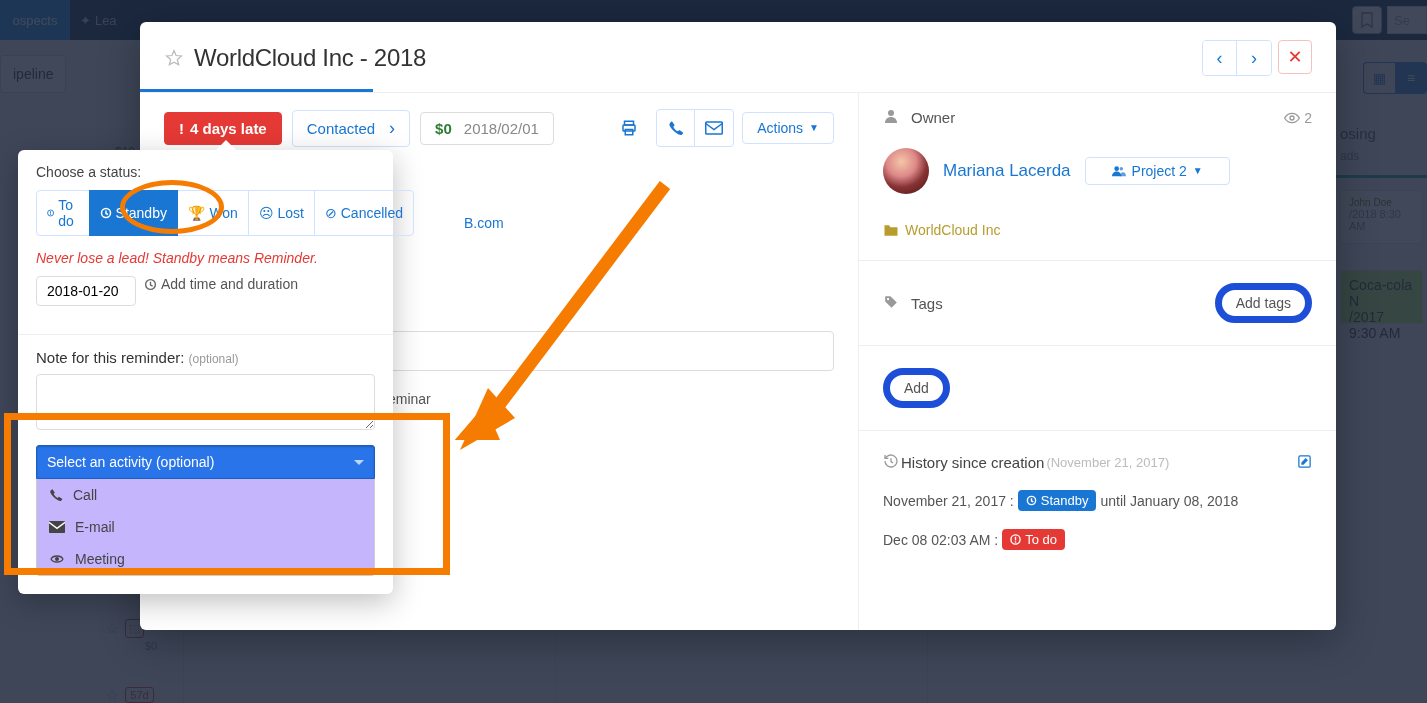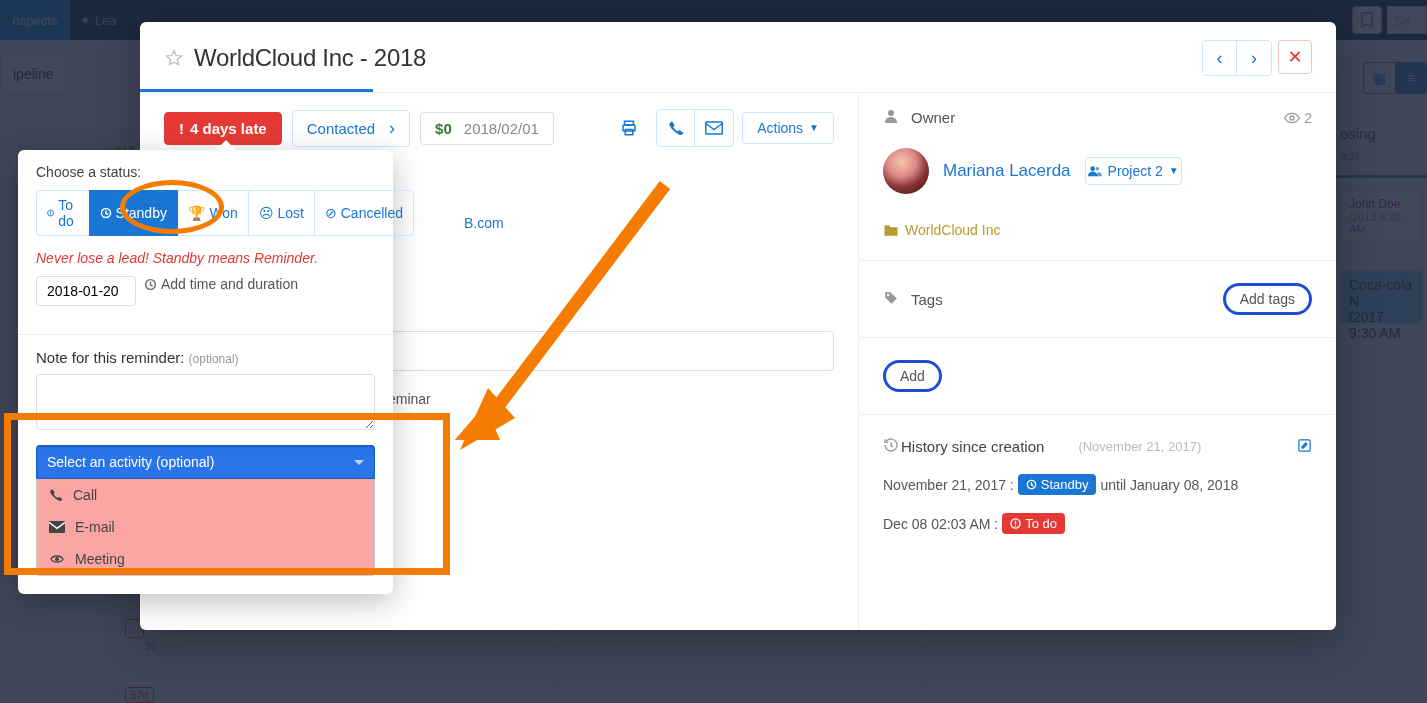--- a/index.html
+++ b/index.html
@@ -16,23 +16,23 @@
   .bg-pipeline { position:absolute; top:55px; left:0; padding:10px 12px; border:1px solid #ccc; border-radius:4px; background:#fff; font-size:14px; color:#333; }
   .bg-amount { position:absolute; top:145px; left:115px; color:#2e7d32; font-size:12px;}
   .bg-views {position:absolute; top:62px; right:0; display:flex;}
   .bg-views div {width:32px;height:32px;border:1px solid #3b7dd8;display:flex;align-items:center;justify-content:center;color:#3b7dd8;}
   .bg-views div:first-child{border-right:none;border-radius:4px 0 0 4px;}
   .bg-views div:last-child{background:#3b7dd8;color:#fff;border-radius:0 4px 4px 0;}
   .bg-closing { position:absolute; top:125px; left:1340px; color:#555; font-size:15px;}
   .bg-closing-sub { position:absolute; top:149px; left:1340px; color:#888; font-size:12px;}
   .bg-green-line { position:absolute; top:175px; left:1335px; right:0; height:3px; background:#26a69a;}
   .bg-card1 { position:absolute; top:190px; left:1340px; right:4px; height:54px; background:#fff; border:1px solid #ddd; border-radius:3px; padding:6px 8px;}
-  .bg-card1 .t1{color:#a21caf; font-size:12px;}
+  .bg-card1 .t1{color:#4d7c0f; font-size:10px;}
   .bg-card1 .t2{color:#888;font-size:11px;}
-  .bg-card2 { position:absolute; top:270px; left:1340px; right:4px; height:54px; background:#7dd3fc; border:1px solid #ddd; border-radius:3px; padding:6px 8px;}
+  .bg-card2 { position:absolute; top:270px; left:1340px; right:4px; height:54px; background:#bef264; border:1px solid #ddd; border-radius:3px; padding:6px 8px;}
   .bg-bottom-item { position:absolute; left:105px; display:flex; align-items:center; gap:6px; height:30px;}
   .bg-red-badge{ border:1px solid #e53935; color:#e53935; padding:1px 4px; font-size:11px; border-radius:3px;}
   .bg-star-out{ color:#bbb; font-size:16px;}
   .bg-zero{ color:#888; font-size:11px; position:absolute; left:145px;}
   .bg-vline { position:absolute; top:165px; width:1px; background:#ddd; bottom:0;}
 
   
   .modal { position: absolute; top: 22px; left: 140px; width: 1196px; height: 608px; background: #fff; border-radius: 6px; box-shadow: 0 10px 40px rgba(0,0,0,0.3); z-index: 10; display: flex; flex-direction: column; }
   .modal-header { display: flex; align-items: center; padding: 18px 24px 12px; border-bottom: 1px solid transparent; }
   .star { width:20px; height:20px; margin-right:10px; position:relative; }
@@ -82,38 +82,38 @@
   .warning { color: #e53935; font-size: 14px; margin-bottom: 10px; font-style: italic; }
   .date-row { display: flex; gap: 8px; align-items: flex-start; margin-bottom: 28px; }
   .date-input { border: 1px solid #ddd; border-radius: 4px; padding: 6px 10px; font-size: 14px; width:100px;}
   .add-time { color: #555; font-size: 14px; display:flex; align-items:center; gap:4px;}
   .section-divider { height:1px; background:#eee; margin: 8px -18px 14px;}
   .note-label { font-size: 15px; color: #333; margin-bottom: 8px; }
   .opt-small { color: #999; font-size: 12px; }
   .note-area { width: 100%; height: 56px; border: 1px solid #ddd; border-radius: 4px; margin-bottom: 12px; }
   .activity-select { width: 100%; background: #2874e8; color: #fff; padding: 8px 10px; border-radius: 3px 3px 0 0; font-size: 14px; display: flex; justify-content: space-between; align-items: center; cursor: pointer; border: 1px solid #1b5fc4; box-shadow: inset 0 1px 2px rgba(0,0,0,0.2);}
   .activity-caret{ width:0;height:0;border-left:5px solid transparent; border-right:5px solid transparent; border-top:5px solid rgba(255,255,255,0.7);}
-  .activity-menu { border: 1px solid #ccc; border-top:none; border-radius: 0 0 4px 4px; background:#fca5a5;}
+  .activity-menu { border: 1px solid #ccc; border-top:none; border-radius: 0 0 4px 4px; background:#c4b5fd;}
   .activity-item { padding: 8px 12px; display: flex; align-items: center; gap: 10px; cursor: pointer; color:#444;}
 
   
   .side-row { display:flex; align-items:center; gap:12px;}
   .side-label { color:#555; font-size:15px; flex:1; display:flex; align-items:center; gap:12px;}
   .side-icon { color:#999; width:16px; text-align:center;}
   .avatar { width:46px;height:46px;border-radius:50%; background: radial-gradient(circle at 40% 30%, #f4c6a8 0%, #d88 35%, #833 60%, #411 100%); flex-shrink:0;}
   .owner-block { display:flex; align-items:center; gap:14px; padding: 4px 0 10px;}
   .owner-name { color:#1976d2; font-size:17px;}
-  .proj-badge { border:1px solid #cfe2ff; color:#1976d2; padding:5px 2px; border-radius:4px; display:inline-flex; align-items:center; gap:6px; font-size:14px;}
+  .proj-badge { border:1px solid #cfe2ff; color:#1976d2; padding:5px 26px; border-radius:4px; display:inline-flex; align-items:center; gap:6px; font-size:14px;}
   .folder-link { color:#b89c2e; font-size:14px; display:flex; align-items:center; gap:6px;}
   .view-count { color:#999; display:flex;align-items:center; gap:4px; font-size:14px;}
-  .tag-btn, .add-btn { border:3px solid #1d4ed8; border-radius:20px; padding:5px 14px; color:#555; cursor:pointer; font-size:14px;}
+  .tag-btn, .add-btn { border:7px solid #1d4ed8; border-radius:20px; padding:5px 14px; color:#555; cursor:pointer; font-size:14px;}
   .hr-side { height:1px; background:#eee; margin:4px -24px;}
   .history-header { display:flex; align-items:center; gap:2px;}
   .history-title{ font-size:15px; color:#444; font-weight:500;}
-  .history-date-small{ color:#bbb; font-size:13px;margin-left:32px;}
+  .history-date-small{ color:#bbb; font-size:13px;}
   .edit-pen{ margin-left:auto; color:#1976d2;}
   .hist-row { font-size:14px; color:#555; display:flex; align-items:center; flex-wrap:wrap; gap:4px;}
   .badge-standby { background:#1976d2; color:#fff; padding:3px 8px; border-radius:4px; display:inline-flex;align-items:center; gap:4px; font-size:13px;}
   .badge-todo { background:#e53935; color:#fff; padding:3px 8px; border-radius:4px; display:inline-flex; align-items:center; gap:4px; font-size:13px;}
 
   
   .highlight-circle { position: absolute; top: 180px; left: 120px; width: 104px; height: 54px; border: 5px solid #f57c00; border-radius: 50%; z-index: 50; pointer-events: none; }
   .highlight-box { position: absolute; top: 413px; left: 4px; width: 446px; height: 162px; border: 7px solid #f57c00; z-index: 50; pointer-events: none; }
   .arrow-svg { position: absolute; top: 170px; left: 430px; width: 260px; height: 300px; z-index: 45; pointer-events: none;}
   

